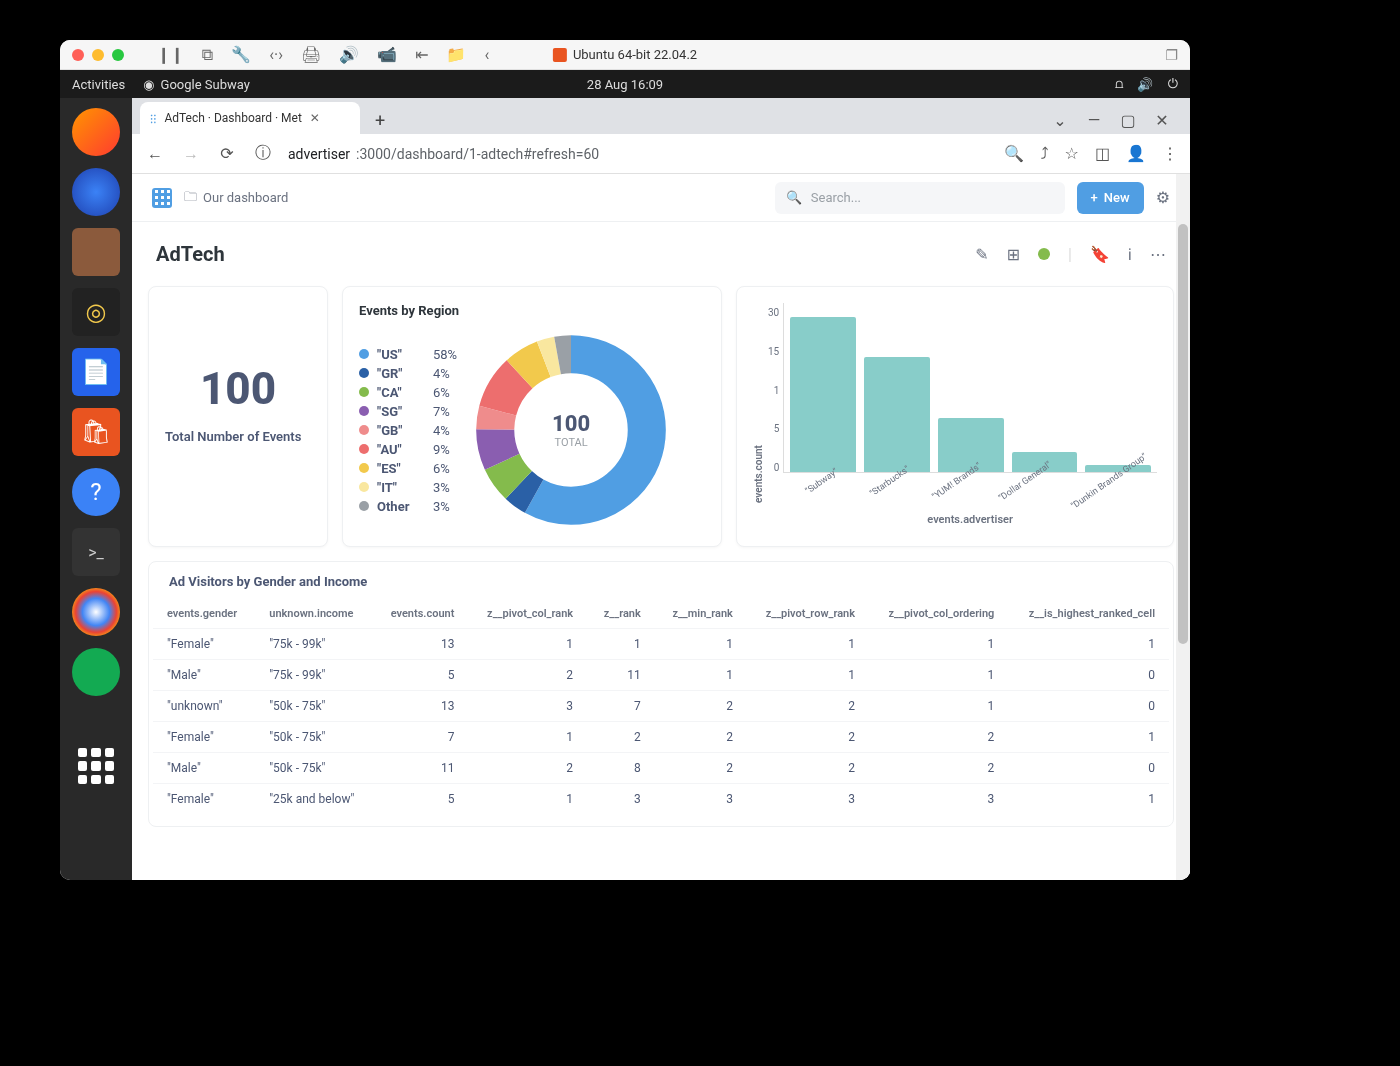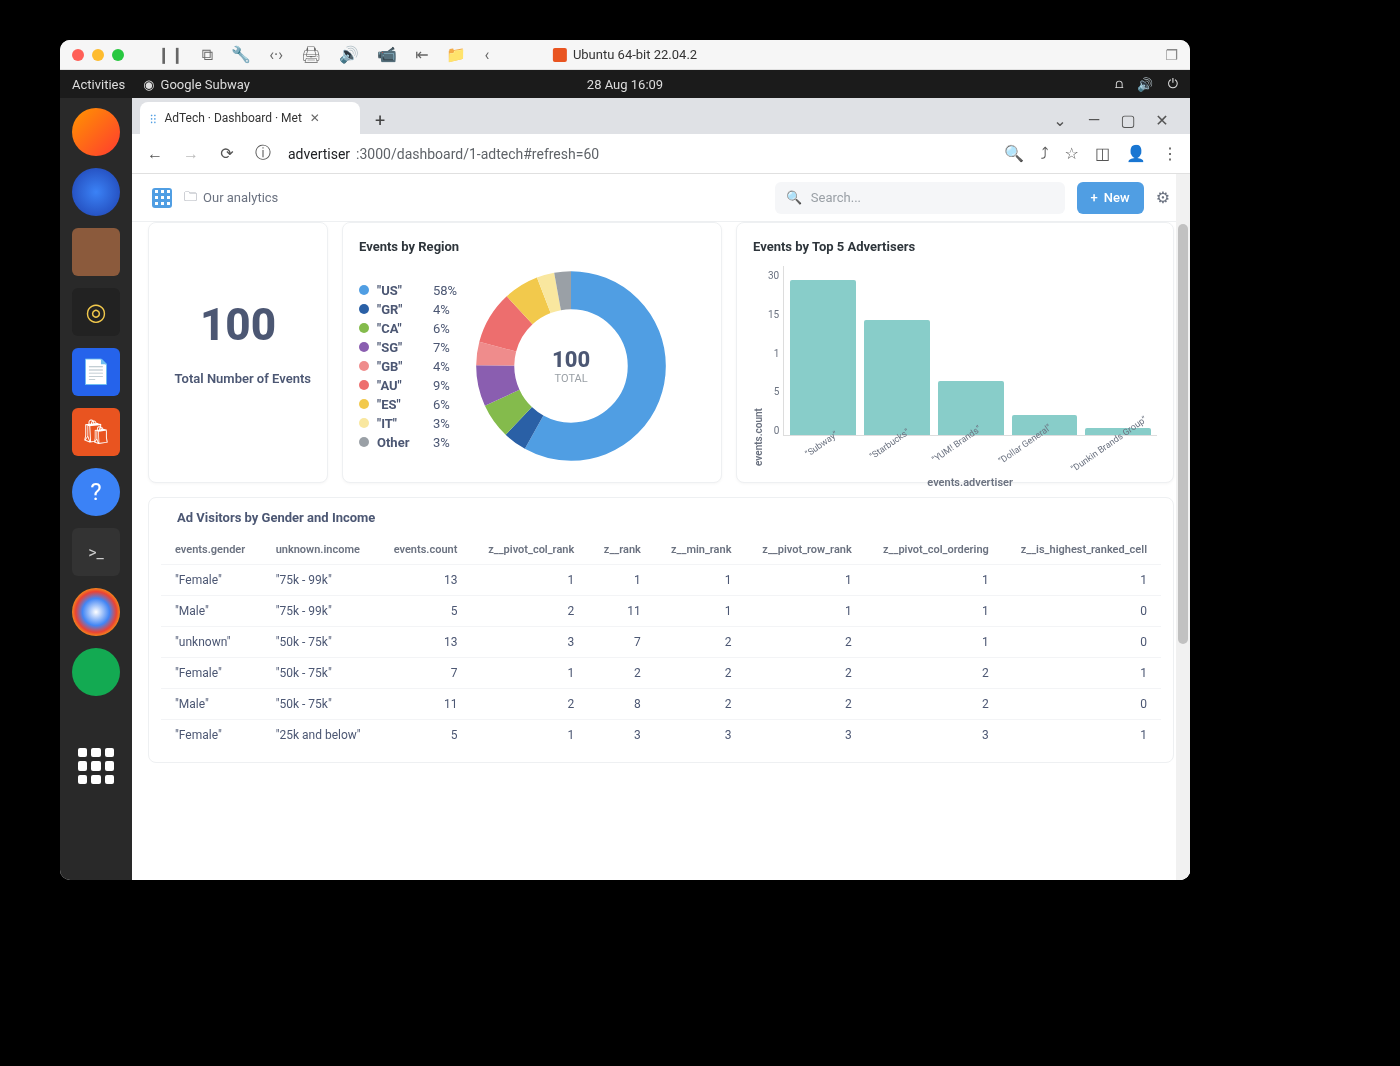--- a/index.html
+++ b/index.html
@@ -50,21 +50,21 @@
 
 .dash-head{display:flex;align-items:center;padding:20px 24px}
 .dash-title{font-size:20px;font-weight:700;color:#2e353b}
 .dash-actions{margin-left:auto;display:flex;gap:18px;color:#6b7280;font-size:16px;align-items:center}
 .status-dot{width:12px;height:12px;background:#84bb4c;border-radius:50%}
 
 .cards{padding:0 16px;display:grid;grid-template-columns:180px 380px 1fr;gap:14px}
 .card{background:#fff;border:1px solid #eef0f2;border-radius:8px;padding:16px;box-shadow:0 1px 3px rgba(0,0,0,.04)}
 .card-title{font-size:13px;font-weight:700;color:#2e353b;margin-bottom:12px}
 .bignum{font-size:44px;font-weight:800;color:#4c5773;text-align:center;margin-top:60px}
-.bignum-label{text-align:right;font-size:13px;font-weight:600;color:#4c5773;margin-top:20px}
+.bignum-label{text-align:left;font-size:13px;font-weight:600;color:#4c5773;margin-top:14px}
 
 .donut-wrap{display:flex;align-items:center;gap:14px}
 .legend{font-size:13px;color:#4c5773}
 .legend-row{display:flex;align-items:center;gap:8px;padding:2px 0}
 .lg-dot{width:10px;height:10px;border-radius:50%}
 .lg-label{font-weight:700;min-width:48px}
 .lg-val{font-weight:400}
 .donut{position:relative;width:200px;height:200px}
 .donut svg{width:200px;height:200px;transform:rotate(-90deg)}
 .donut-center{position:absolute;inset:0;display:flex;flex-direction:column;align-items:center;justify-content:center}
@@ -73,21 +73,21 @@
 
 .barchart{position:relative;height:200px;display:flex}
 .yaxis{display:flex;flex-direction:column;justify-content:space-between;font-size:10px;color:#6b7280;text-align:right;padding:4px 4px 30px 0}
 .ylabel{writing-mode:vertical-rl;transform:rotate(180deg);font-size:10px;color:#6b7280;font-weight:600;margin-right:4px}
 .bars{flex:1;display:flex;align-items:flex-end;gap:8px;border-left:1px solid #ddd;border-bottom:1px solid #ddd;padding:0 6px;height:170px}
 .bar{flex:1;background:#88cdc9;border-radius:2px 2px 0 0}
 .xlabels{display:flex;gap:8px;padding:0 6px;margin-top:4px}
 .xlabels span{flex:1;font-size:9px;color:#6b7280;text-align:center;transform:rotate(-35deg);transform-origin:top;white-space:nowrap}
 .xlabel-title{text-align:center;font-size:11px;color:#6b7280;font-weight:600;margin-top:26px}
 
-.table-card{margin:14px 16px;border:1px solid #eef0f2;border-radius:8px;padding:12px 12px}
+.table-card{margin:14px 16px;border:1px solid #eef0f2;border-radius:8px;padding:12px 4px}
 .table-title{font-size:13px;font-weight:700;color:#4c5773;padding:0 16px 10px}
 table{width:100%;border-collapse:collapse;font-size:12px;color:#4c5773}
 th{text-align:left;font-weight:600;padding:8px 14px;color:#6b7280;white-space:nowrap;font-size:11px}
 td{padding:8px 14px;border-top:1px solid #f3f4f6}
 td.num,th.num{text-align:right}
 
 .scrollbar{position:absolute;right:0;top:0;width:14px;height:100%;background:#f1f1f1}
 .thumb{position:absolute;right:2px;top:50px;width:10px;height:420px;background:#c1c1c1;border-radius:5px}
 </style>
 </head>
@@ -194,33 +194,45 @@
           <span>⋮</span>
         </div>
       </div>
 
       <div class="page">
 
         <div class="mb-header">
           <div class="mb-logo"></div>
           <div class="mb-crumb">
             <span>🗀</span>
-            <span>Our analytics</span>
+            <span>Our dashboard</span>
           </div>
           <div class="mb-search">
             <span>🔍</span>
             <span>Search...</span>
           </div>
           <div class="mb-new">
             <span>+</span>
             <span>New</span>
           </div>
           <span class="mb-gear">⚙</span>
         </div>
 
+        <div class="dash-head">
+          <div class="dash-title">AdTech</div>
+          <div class="dash-actions">
+            <span>✎</span>
+            <span>⊞</span>
+            <span class="status-dot"></span>
+            <span style="color:#ddd">|</span>
+            <span>🔖</span>
+            <span>ℹ</span>
+            <span>⋯</span>
+          </div>
+        </div>
 
         <div class="cards">
 
           <div class="card">
             <div class="bignum">100</div>
             <div class="bignum-label">Total Number of Events</div>
           </div>
 
           <div class="card">
             <div class="card-title">Events by Region</div>
@@ -286,21 +298,20 @@
                   </svg>
                 <div class="donut-center">
                   <div class="n">100</div>
                   <div class="t">TOTAL</div>
                 </div>
               </div>
             </div>
           </div>
 
           <div class="card">
-            <div class="card-title">Events by Top 5 Advertisers</div>
             <div class="barchart">
               <div class="ylabel">events.count</div>
               <div class="yaxis" id="yaxis">
                   <span>30</span>
                   <span>15</span>
                   <span>1</span>
                   <span>5</span>
                   <span>0</span>
                 </div>
               <div style="flex:1">

